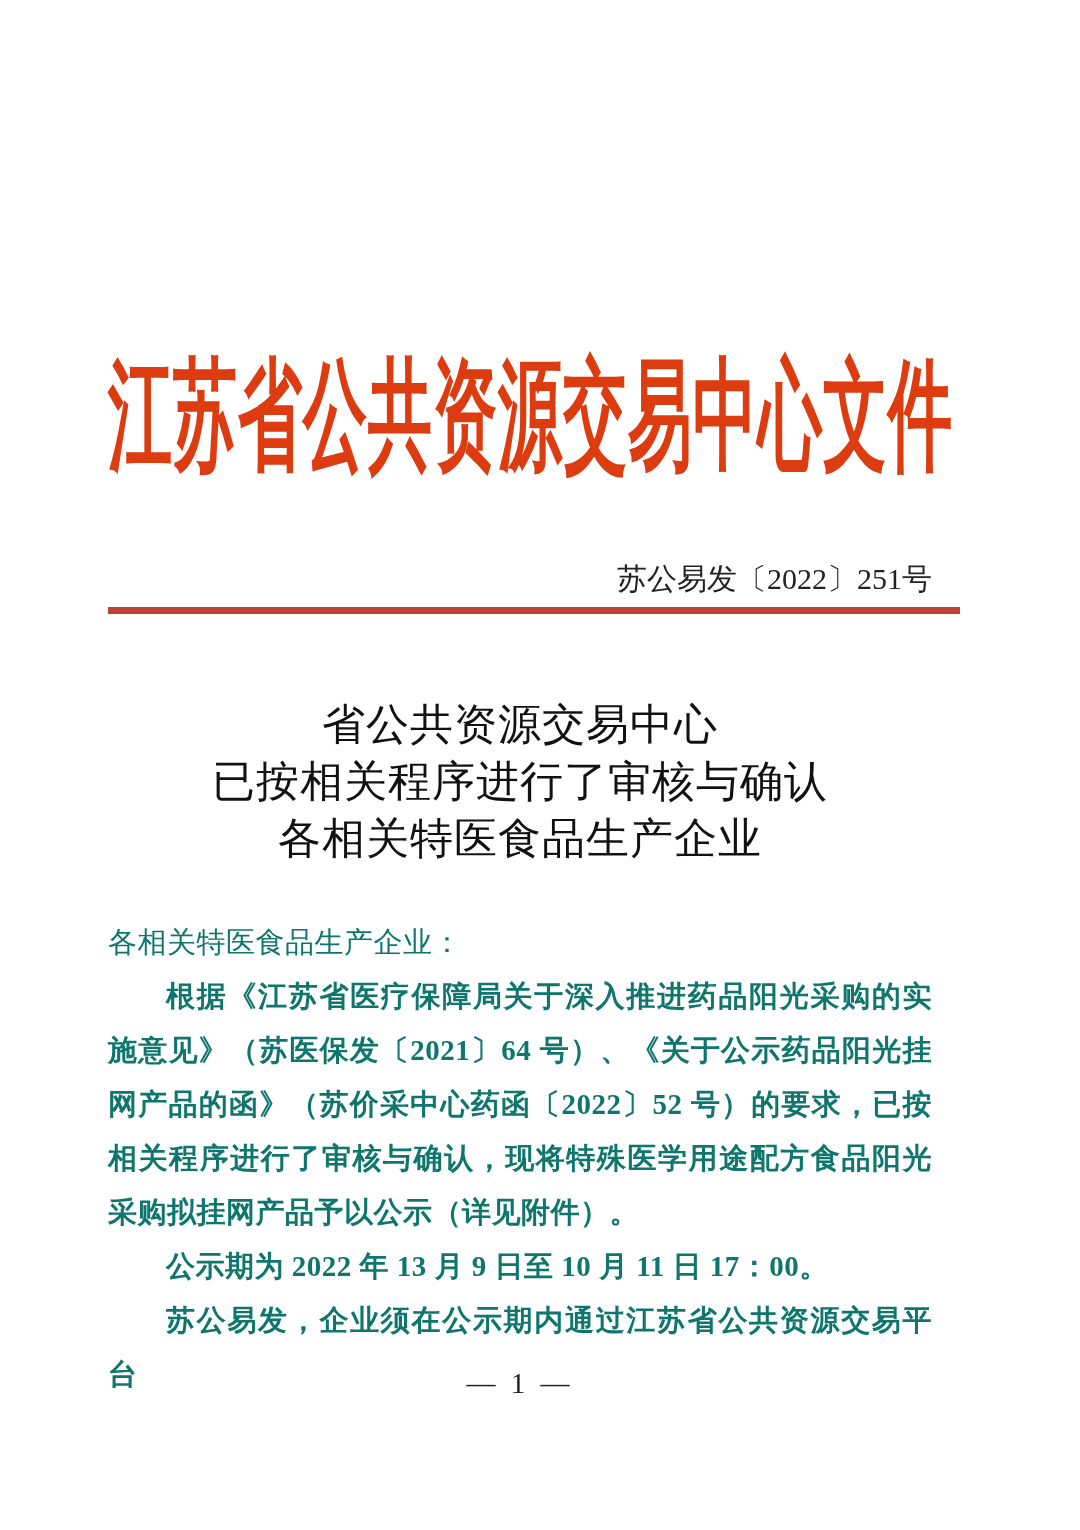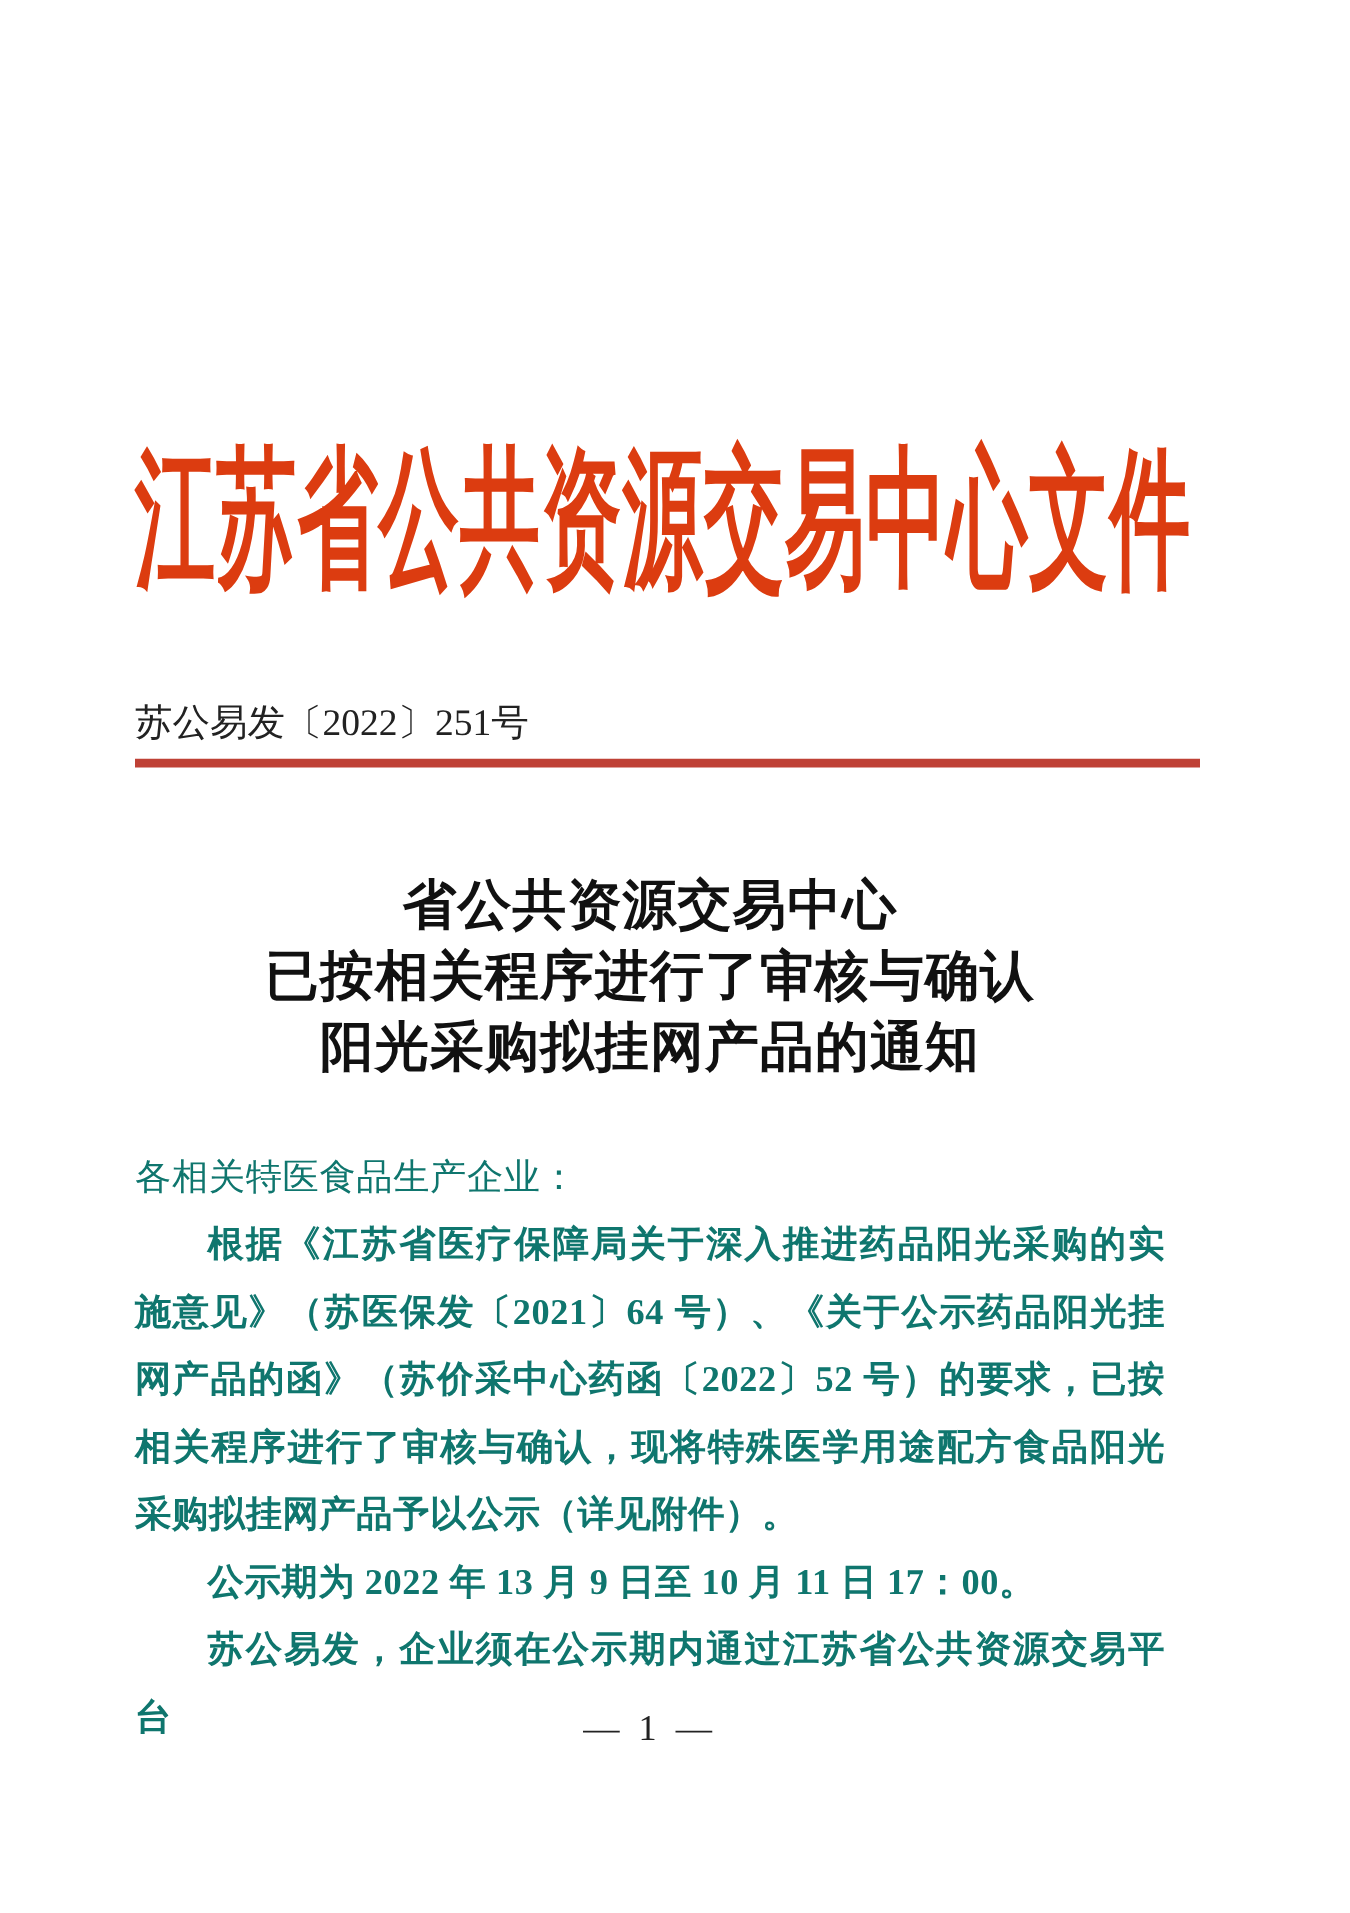--- a/index.html
+++ b/index.html
@@ -33,40 +33,40 @@
     color: #dc3c10;
     transform: scaleY(1.9);
     transform-origin: 50% 0;
     white-space: nowrap;
   }
   .doc-number {
     position: absolute;
     top: 561px;
     left: 0;
     width: 100%;
-    text-align: left;
+    text-align: right;
     font-size: 30px;
     line-height: 36px;
     color: #222222;
   }
   .red-rule {
     position: absolute;
     top: 607px;
     left: 0;
     width: 852px;
     height: 7px;
     background: #bf4136;
   }
   .doc-title {
     position: absolute;
     top: 696px;
     left: 0;
     width: 100%;
     text-align: center;
-    font-weight: bold;
+    font-weight: normal;
     font-size: 43px;
     line-height: 57px;
     letter-spacing: 1px;
     color: #111111;
   }
   .body-text {
     position: absolute;
     top: 915px;
     left: 0;
     width: 824px;
@@ -97,21 +97,21 @@
 
     <div class="header-title">江苏省公共资源交易中心文件</div>
 
     <div class="doc-number">苏公易发〔2022〕251号</div>
 
     <div class="red-rule"></div>
 
     <div class="doc-title">
       <div>省公共资源交易中心</div>
       <div>已按相关程序进行了审核与确认</div>
-      <div>阳光采购拟挂网产品的通知</div>
+      <div>各相关特医食品生产企业</div>
     </div>
 
     <div class="body-text">
       <p>各相关特医食品生产企业：</p>
       <p class="para">根据《江苏省医疗保障局关于深入推进药品阳光采购的实施意见》（苏医保发〔2021〕64 号）、《关于公示药品阳光挂网产品的函》（苏价采中心药函〔2022〕52 号）的要求，已按相关程序进行了审核与确认，现将特殊医学用途配方食品阳光采购拟挂网产品予以公示（详见附件）。</p>
       <p class="para">公示期为 2022 年 13 月 9 日至 10 月 11 日 17：00。</p>
       <p class="para">苏公易发，企业须在公示期内通过江苏省公共资源交易平台</p>
     </div>
 
     <div class="page-number">— 1 —</div>

